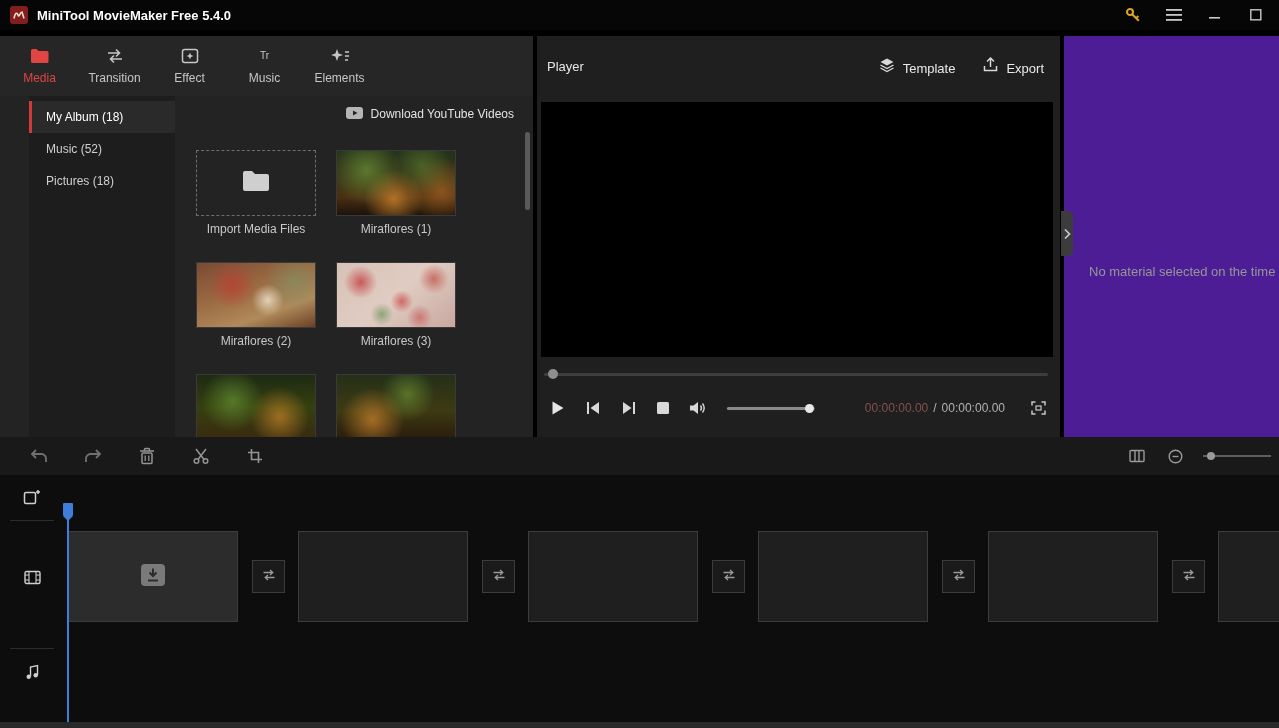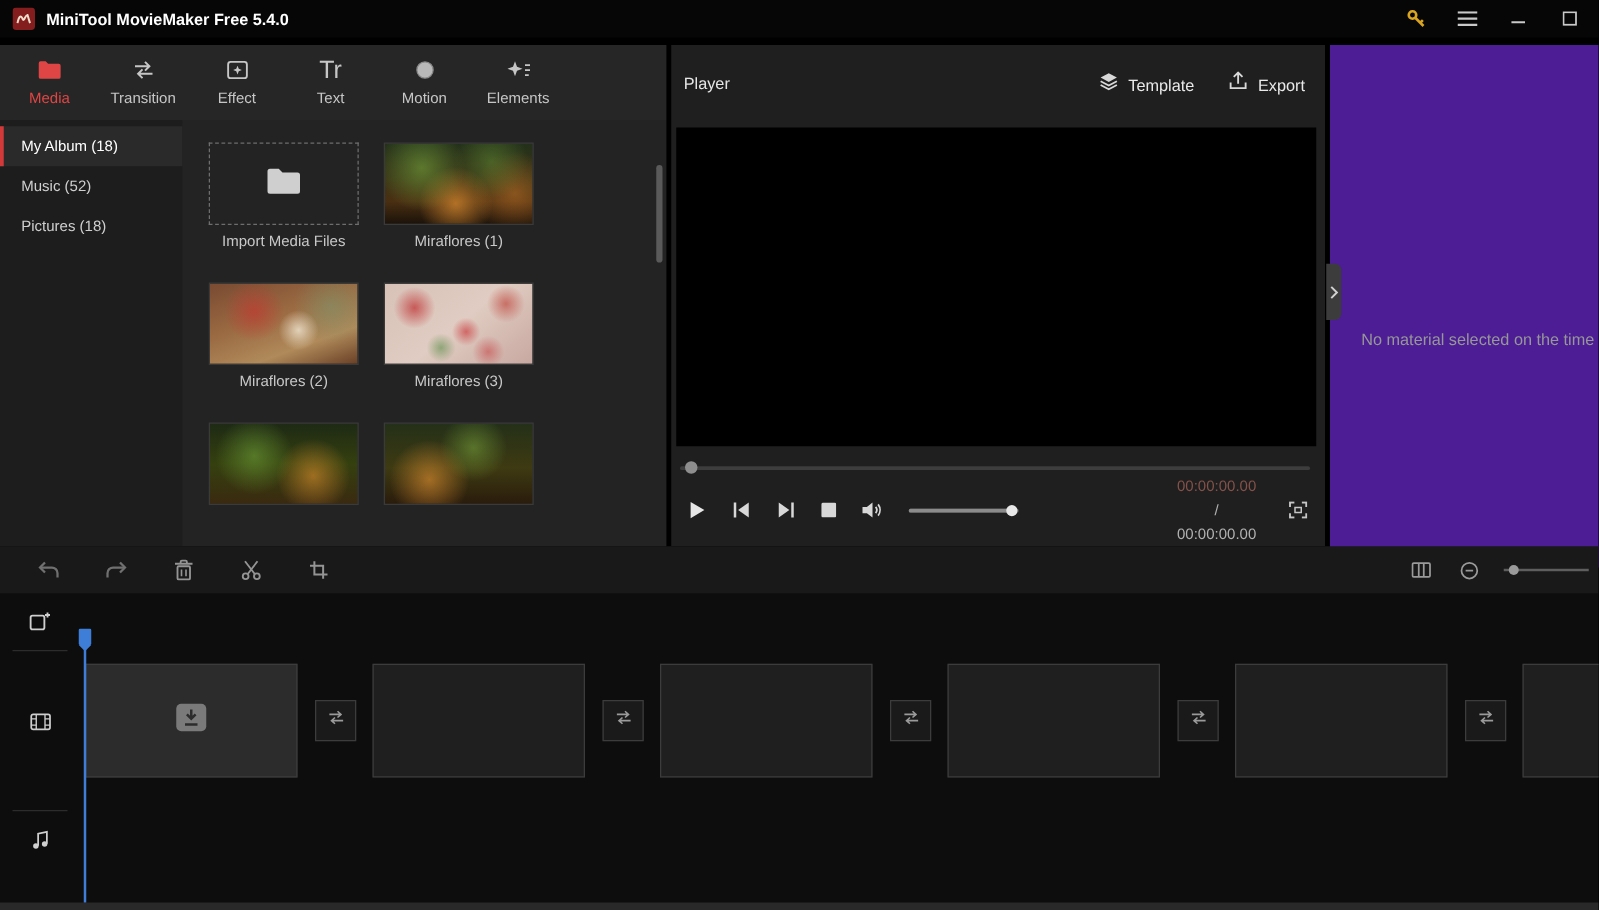--- a/index.html
+++ b/index.html
@@ -15,23 +15,23 @@
   .tb-right { margin-left:auto; display:flex; align-items:center; gap:23px; padding-right:4px; }
   .tb-btn { width:18px; height:18px; display:flex; align-items:center; justify-content:center; cursor:pointer; }
 
   
   .left-section { position:absolute; top:36px; left:0; width:533px; height:401px; background:#232323; }
   .tabs-bar { height:60px; background:#262626; display:flex; padding-left:2px; }
   .tab { width:75px; display:flex; flex-direction:column; align-items:center; justify-content:center;
          gap:6px; font-size:12px; color:#c6c6c6; cursor:pointer; }
   .tab .tab-icon { height:18px; display:flex; align-items:center; }
   .tab.active { color:#e04545; }
-  .tab-text-glyph { font-size:20px; color:#c6c6c6; line-height:16px; }
-
-  .library { position:absolute; top:60px; left:0; right:0; bottom:0; display:flex; }
+  .tab-text-glyph { font-size:10px; color:#c6c6c6; line-height:16px; }
+
+  .library { position:absolute; top:60px; left:0; right:0; bottom:0; display:flex;padding-left:29px; }
   .sidebar { width:146px; background:#1d1d1d; padding-top:5px; }
   .side-item { height:32px; display:flex; align-items:center; padding-left:14px; font-size:12px;
                color:#cfcfcf; cursor:pointer; border-left:3px solid transparent; }
   .side-item.active { background:#2a2a2a; border-left:3px solid #d23a3a; color:#fff; }
 
   .media-area { flex:1; position:relative; background:#232323; overflow:hidden; }
   .download-bar { height:36px; display:flex; align-items:center; justify-content:flex-end;
                   padding-right:19px; gap:8px; font-size:12px; color:#e2e2e2; cursor:pointer; }
   .grid { padding:18px 0 0 21px; display:grid; grid-template-columns:120px 120px; column-gap:20px; row-gap:26px; }
   .grid-item { width:120px; }
@@ -77,21 +77,21 @@
   .video-stage { position:absolute; top:66px; left:4px; width:512px; height:255px; background:#000; }
   .seek-row { position:absolute; top:332px; left:7px; right:12px; height:12px; display:flex; align-items:center; cursor:pointer; }
   .seek-track { width:100%; height:3px; background:#3d3d3d; border-radius:2px; position:relative; }
   .seek-handle { position:absolute; left:4px; top:-3.5px; width:10px; height:10px; border-radius:50%; background:#8e8e8e; }
   .controls-row { position:absolute; top:352px; left:0; right:0; height:40px; display:flex; align-items:center; padding:0 14px; gap:20px; }
   .ctrl-btn { display:flex; align-items:center; justify-content:center; cursor:pointer; }
   .vol-slider { width:88px; height:12px; display:flex; align-items:center; position:relative; cursor:pointer; }
   .vol-track { width:100%; height:3px; background:#5e5e5e; border-radius:2px; }
   .vol-fill { position:absolute; left:0; width:82px; height:3px; background:#8b8b8b; border-radius:2px; }
   .vol-handle { position:absolute; left:78px; top:2px; width:9px; height:9px; border-radius:50%; background:#e8e8e8; }
-  .time-group { margin-left:auto; font-size:12px; display:flex; gap:5px; align-items:center;flex-direction:column; }
+  .time-group { margin-left:auto; font-size:12px; display:flex; gap:5px; align-items:center; }
   .t-cur { color:#84524a; }
   .t-sep, .t-total { color:#b2b2b2; }
   .fullscreen-btn { margin-left:6px; }
 
   
   .right-panel { position:absolute; top:36px; left:1064px; width:215px; height:418px; background:#4c1d95; }
   .empty-msg { position:absolute; top:228px; left:25px; width:192px; font-size:13px; color:#979797;
                white-space:nowrap; overflow:hidden; }
   .collapse-tab { position:absolute; top:211px; left:1061px; width:12px; height:45px; background:#3c3c3c;
                   border-radius:0 5px 5px 0; display:flex; align-items:center; justify-content:center; cursor:pointer; z-index:5; }
@@ -190,30 +190,21 @@
               <rect x="1.5" y="1.5" width="15" height="13" rx="2" fill="none" stroke="#c6c6c6" stroke-width="1.5"></rect>
               <path d="M9 4.5 l1 2.5 2.5 1 -2.5 1 -1 2.5 -1 -2.5 -2.5 -1 2.5 -1 z" fill="#c6c6c6"></path>
             </svg>
         </span>
         <span>Effect</span>
       </div>
       <div class="tab">
         <span class="tab-icon">
           <span class="tab-text-glyph">Tr</span>
         </span>
-        <span>Text</span>
-      </div>
-      <div class="tab">
-        <span class="tab-icon">
-          <svg width="16" height="16" viewBox="0 0 16 16">
-              <circle cx="8" cy="8" r="6.5" fill="#b9b9b9"></circle>
-              <circle cx="8" cy="8" r="6.5" fill="none" stroke="#8a8a8a" stroke-width="1"></circle>
-            </svg>
-        </span>
-        <span>Motion</span>
+        <span>Music</span>
       </div>
       <div class="tab">
         <span class="tab-icon">
           <svg width="20" height="16" viewBox="0 0 20 16">
               <path d="M7 1 l1.6 4.4 L13 7 l-4.4 1.6 L7 13 L5.4 8.6 L1 7 l4.4 -1.6 z" fill="#c6c6c6"></path>
               <path d="M15 4 h4 M15 8 h4 M15 12 h3" stroke="#c6c6c6" stroke-width="1.4"></path>
             </svg>
         </span>
         <span>Elements</span>
       </div>
@@ -226,20 +217,29 @@
         </div>
         <div class="side-item">
           <span>Music (52)</span>
         </div>
         <div class="side-item">
           <span>Pictures (18)</span>
         </div>
       </div>
 
       <div class="media-area">
+        <div class="download-bar">
+          <span>
+            <svg width="17" height="12" viewBox="0 0 17 12">
+                <rect width="17" height="12" rx="3" fill="#b5b5b5"></rect>
+                <path d="M7 3.5 L11.5 6 L7 8.5 z" fill="#232323"></path>
+              </svg>
+          </span>
+          <span>Download YouTube Videos</span>
+        </div>
         <div class="grid">
           <div class="grid-item">
             <div class="import-box">
               <span>
                 <svg width="30" height="24" viewBox="0 0 30 24">
                     <path d="M2 4 a2 2 0 0 1 2 -2 h7 l3 3 h12 a2 2 0 0 1 2 2 v13 a2 2 0 0 1 -2 2 H4 a2 2 0 0 1 -2 -2 z" fill="#cfcfcf"></path>
                   </svg>
               </span>
             </div>
             <div class="grid-label">Import Media Files</div>

